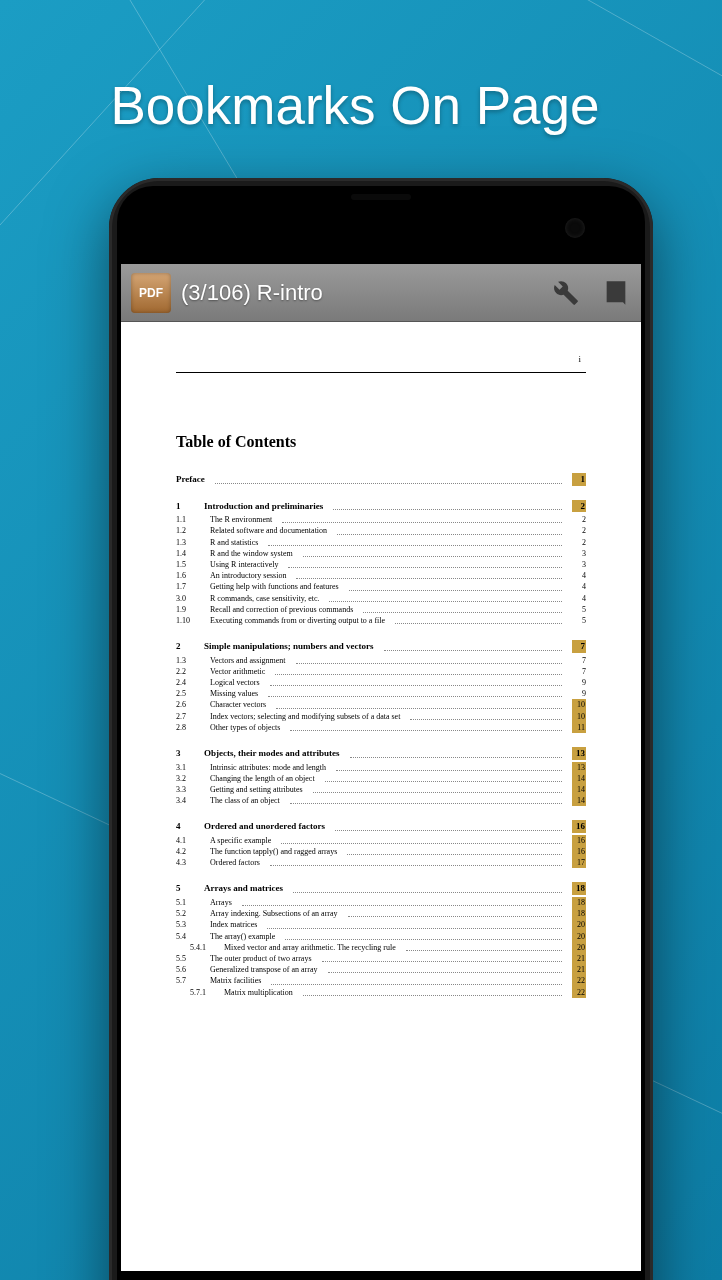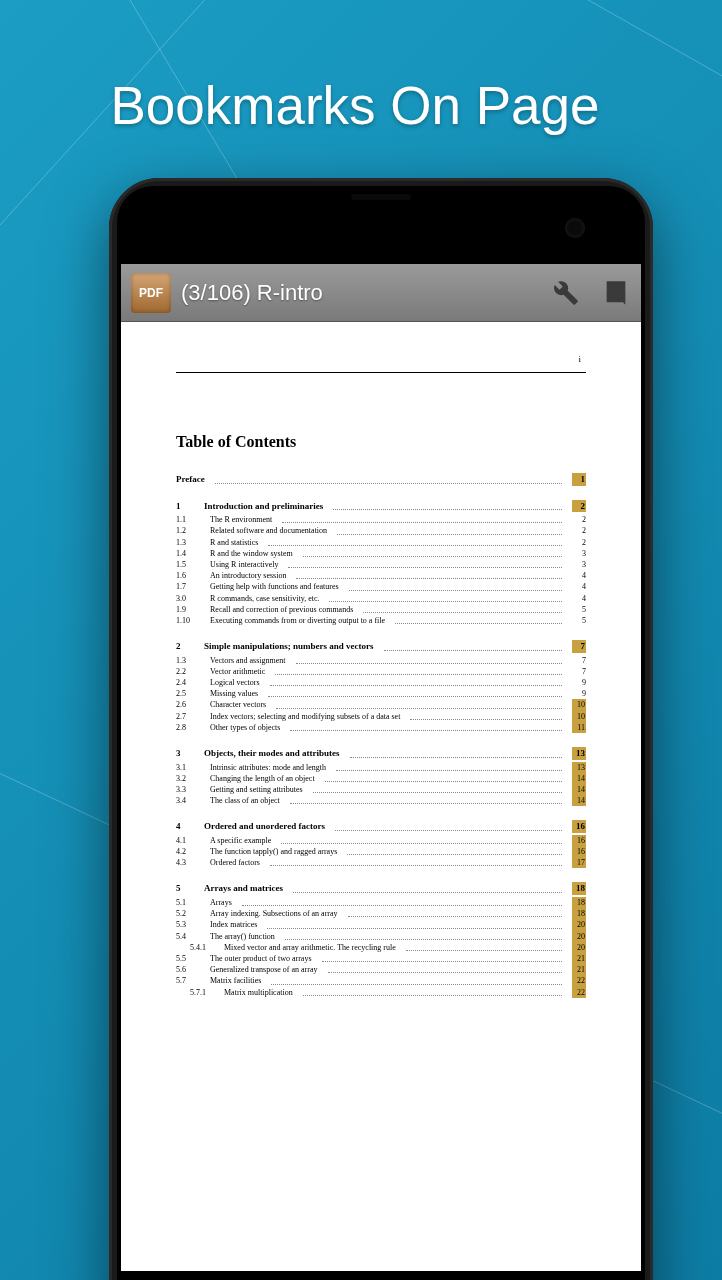--- a/index.html
+++ b/index.html
@@ -430,21 +430,21 @@
     <span class="toc-pg hl">18</span>
   </div>
               <div class="toc-row ">
     <span class="toc-num" style="width:26px">5.3</span>
     <span class="toc-text">Index matrices</span>
     <span class="toc-dots"></span>
     <span class="toc-pg hl">20</span>
   </div>
               <div class="toc-row ">
     <span class="toc-num" style="width:26px">5.4</span>
-    <span class="toc-text">The array() function</span>
+    <span class="toc-text">The array() example</span>
     <span class="toc-dots"></span>
     <span class="toc-pg hl">20</span>
   </div>
               <div class="toc-row sub2">
     <span class="toc-num" style="width:40px">5.4.1</span>
     <span class="toc-text">Mixed vector and array arithmetic. The recycling rule</span>
     <span class="toc-dots"></span>
     <span class="toc-pg hl">20</span>
   </div>
               <div class="toc-row ">

